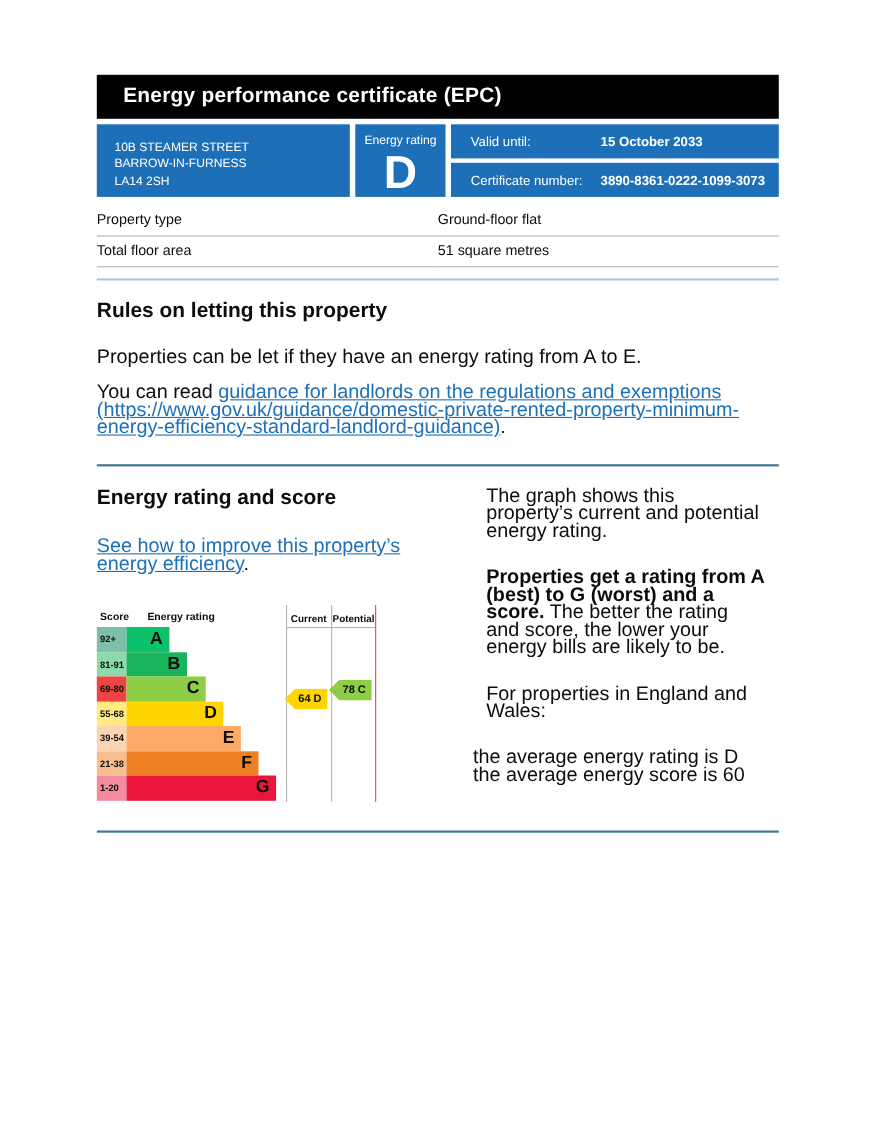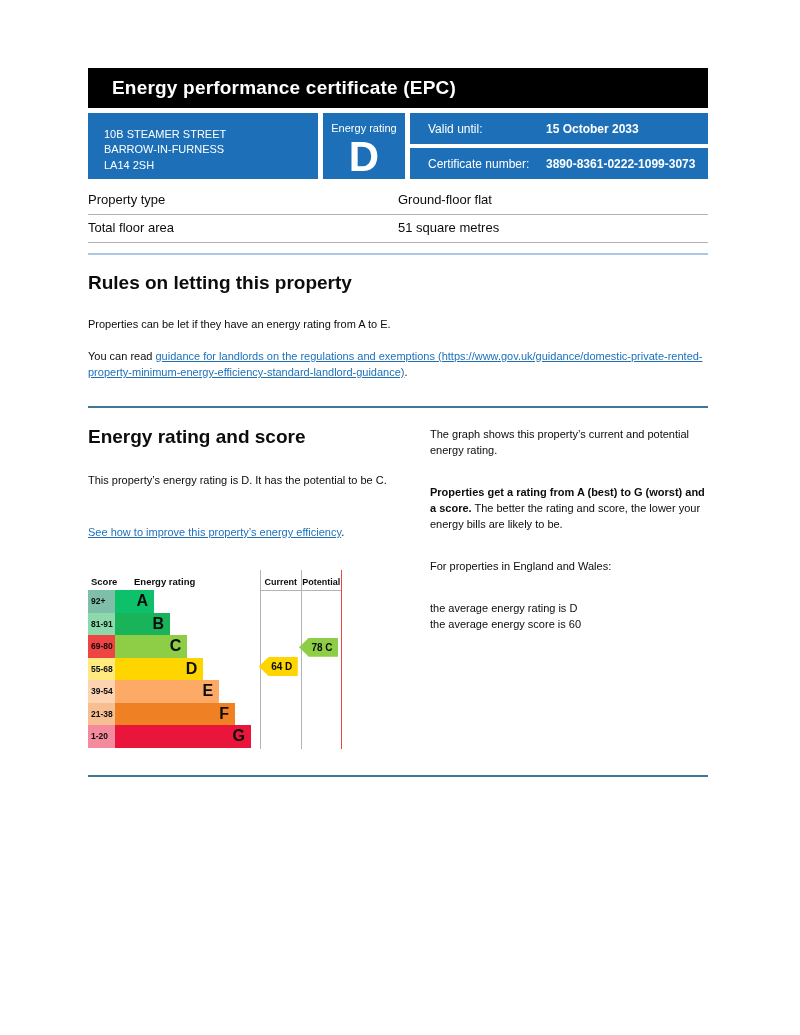--- a/index.html
+++ b/index.html
@@ -24,32 +24,32 @@
 
   
   .prop-table{width:100%;border-collapse:collapse;font-size:13px;}
   .prop-table td{border-bottom:1px solid #b1b4b6;padding:5px 0 7px;}
   .prop-table td:first-child{width:50%;}
 
   .hr-light{border:none;border-top:2px solid #aac8e4;margin:10px 0 0;}
   .hr-strong{border:none;border-top:2px solid #3f7795;margin:26px 0 0;}
 
   h2{font-size:19px;font-weight:bold;margin:17px 0 22px;}
-  p{font-size:11px;line-height:16px;margin:0 0 16px;}
+  p{font-size:18px;line-height:16px;margin:0 0 16px;}
   a{color:#1d70b8;text-decoration:underline;cursor:pointer;}
   .bold{font-weight:bold;}
 
   
   .two-col{display:flex;gap:30px;margin-top:18px;}
   .col-left{width:312px;}
   .col-right{flex:1;}
   .col-left h2{margin:0 0 24px;}
   .col-left .intro{margin:0 0 36px;}
   .col-left .improve{margin:0 0 30px;}
-  .col-right p{margin:0 0 26px;}
+  .col-right p{margin:0 12px 26px;}
   .col-right .avg{margin:0;}
 
   
   .epc-chart{display:flex;width:254px;}
   .col-bands{width:188px;}
   .chart-head{height:17px;font-size:9.5px;font-weight:bold;display:flex;align-items:flex-end;padding-bottom:3px;box-sizing:content-box;}
   .h-score{width:27px;padding-left:3px;}
   .h-rating{padding-left:16px;}
   .band-row{display:flex;height:22.5px;}
   .score-cell{width:27px;font-size:8.5px;font-weight:bold;display:flex;align-items:center;padding-left:3px;box-sizing:border-box;color:#0b0c0c;}
@@ -112,21 +112,20 @@
     <h2>Rules on letting this property</h2>
     <p>Properties can be let if they have an energy rating from A to E.</p>
     <p><span>You can read </span><a>guidance for landlords on the regulations and exemptions (https://www.gov.uk/guidance/domestic-private-rented-property-minimum-energy-efficiency-standard-landlord-guidance)</a><span>.</span></p>
   </section>
 
   <hr class="hr-strong">
 
   <div class="two-col">
     <div class="col-left">
       <h2>Energy rating and score</h2>
-      <p class="intro">This property’s energy rating is D. It has the potential to be C.</p>
       <p class="improve"><a>See how to improve this property’s energy efficiency</a><span>.</span></p>
 
       <div class="epc-chart">
         <div class="col-bands">
           <div class="chart-head">
             <span class="h-score">Score</span>
             <span class="h-rating">Energy rating</span>
           </div>
           <div>
               <div class="band-row">
@@ -183,21 +182,21 @@
                   <div class="band-bar" style="background: rgb(233, 21, 59); width: 94%;">
                     <span class="band-letter">G</span>
                   </div>
                 </div>
               </div>
             </div>
         </div>
         <div class="col-current">
           <div class="chart-head">Current</div>
           <div class="arrow-area">
-            <div class="arrow" id="cur-arrow" style="top: 66px; background: rgb(255, 213, 0);">
+            <div class="arrow" id="cur-arrow" style="top: 55px; background: rgb(255, 213, 0);">
                 <span>64 D</span>
               </div>
           </div>
         </div>
         <div class="col-potential">
           <div class="chart-head">Potential</div>
           <div class="arrow-area">
             <div class="arrow" id="pot-arrow" style="top: 46.75px; background: rgb(141, 206, 70);">
                 <span>78 C</span>
               </div>

